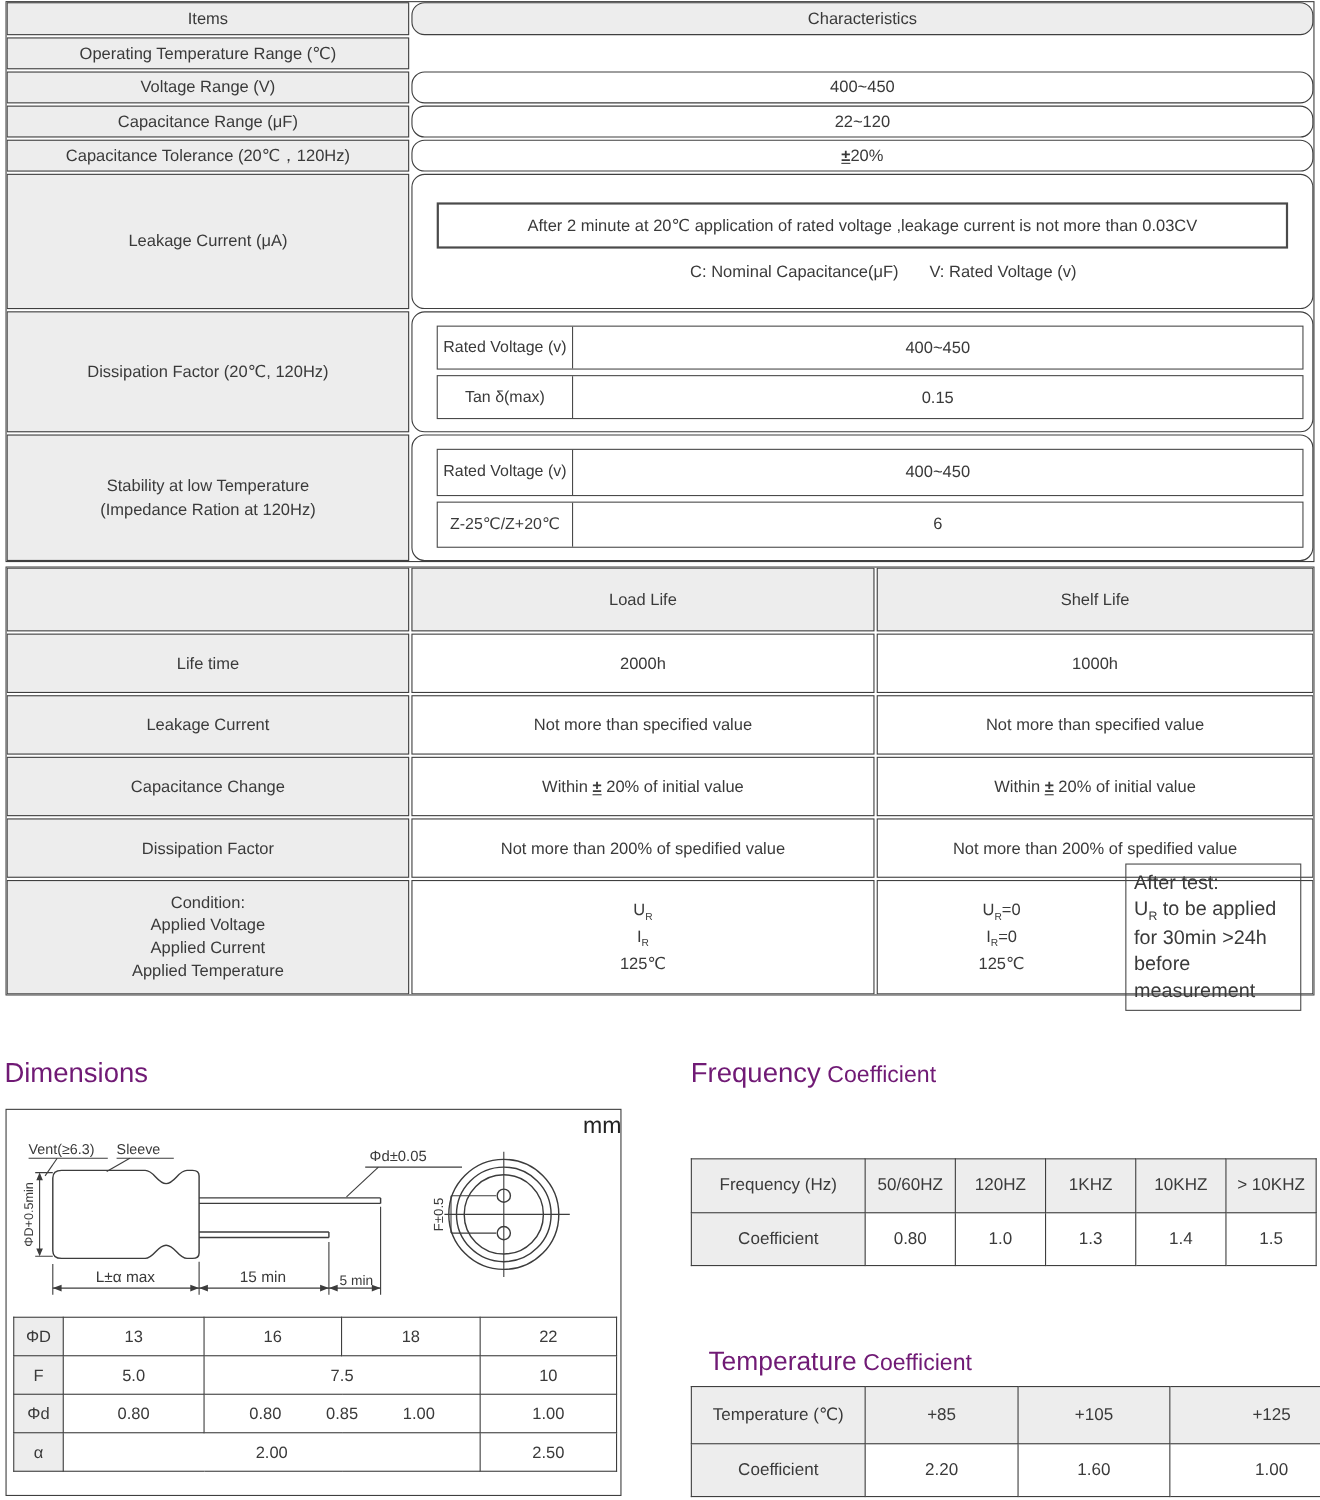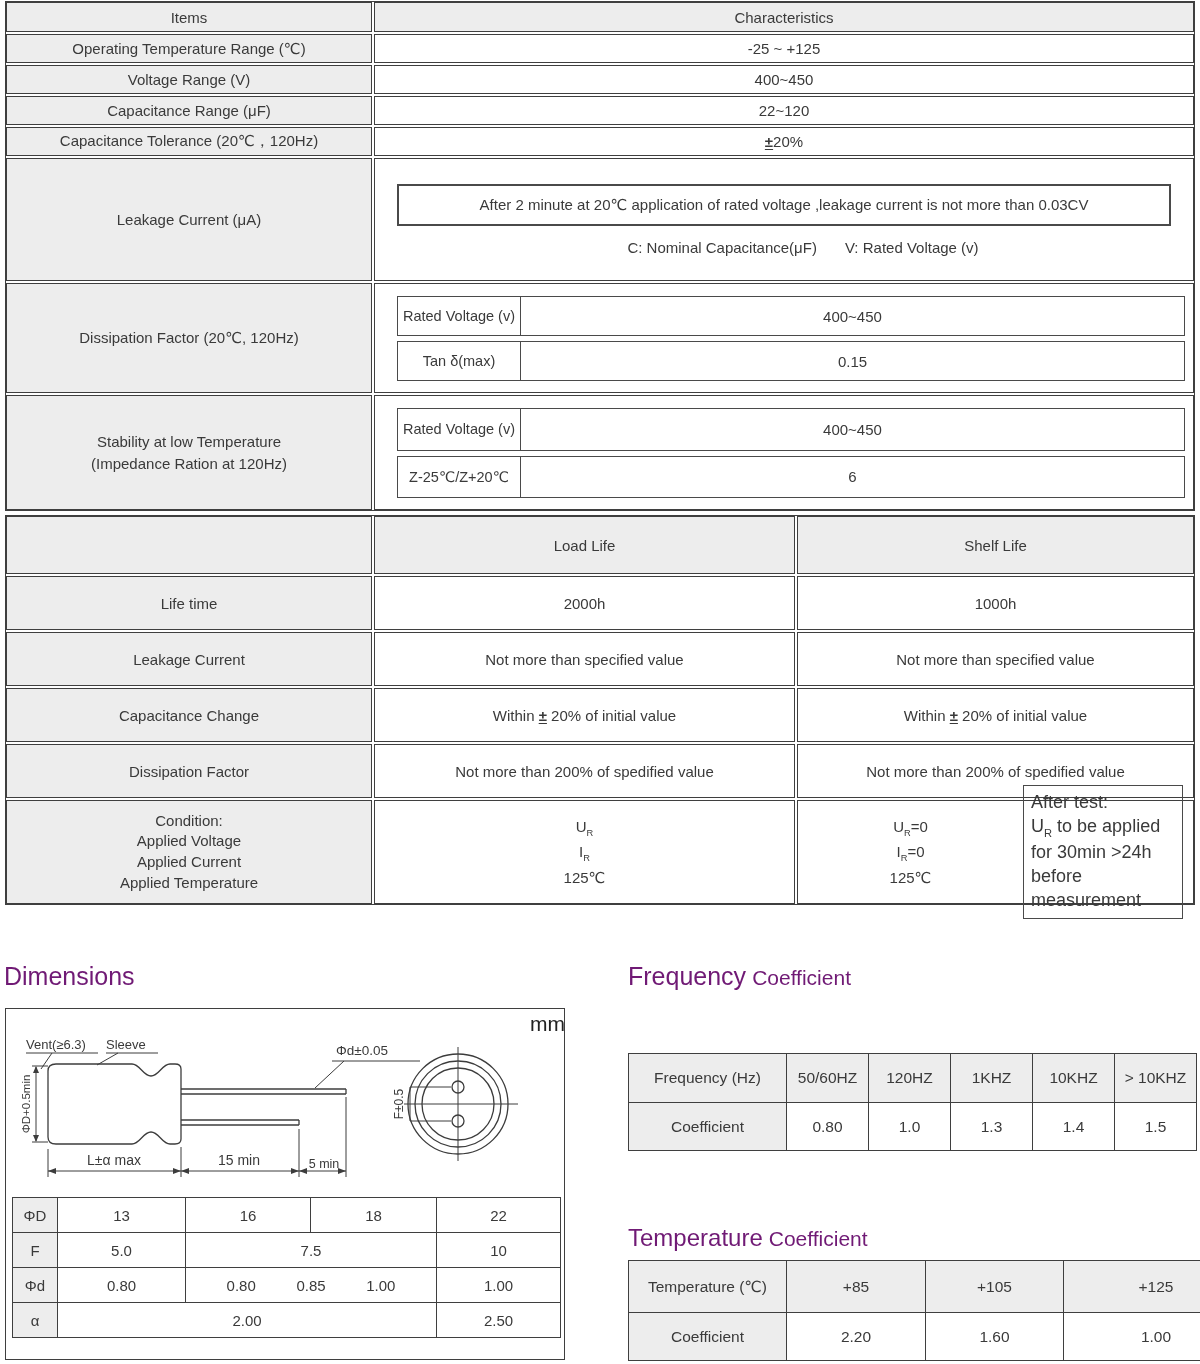--- a/index.html
+++ b/index.html
@@ -9,21 +9,21 @@
 
   
   .boxtable{position:absolute;display:flex;flex-direction:column;gap:2px;
             border:1.5px solid #3f3f3f;background:#fff;box-sizing:border-box;}
   .brow{display:flex;gap:2px;}
   .cell{border:1px solid #3f3f3f;box-sizing:border-box;display:flex;
         align-items:center;justify-content:center;text-align:center;
         font-size:15px;background:#fff;}
   .gray{background:#ededed;}
   .col-label1{width:366px;flex:none;}
-  .t1-right{flex:1;}
+  .t1-right{flex:1;border-radius:12px;}
   .t2-load{width:421px;flex:none;}
   .t2-shelf{flex:1;}
 
   .stack{flex-direction:column;line-height:1.45;}
 
   
   .leak-right{flex-direction:column;gap:13px;padding:6px 0;}
   .note-box{border:2px solid #4a4a4a;width:758px;padding:10px 6px;text-align:center;font-size:15px;}
   .legend{display:flex;gap:28px;font-size:15px;margin-left:38px;}
 
@@ -74,21 +74,20 @@
 
 <div class="page">
 
   <div class="boxtable" style="left:5px;top:1px;width:1190px;">
     <div class="brow" style="height:30px;">
       <div class="cell gray col-label1">Items</div>
       <div class="cell gray t1-right">Characteristics</div>
     </div>
     <div class="brow" style="height:29px;">
       <div class="cell gray col-label1">Operating Temperature Range (℃)</div>
-      <div class="cell t1-right">-25 ~ +125</div>
     </div>
     <div class="brow" style="height:29px;">
       <div class="cell gray col-label1">Voltage Range (V)</div>
       <div class="cell t1-right">400~450</div>
     </div>
     <div class="brow" style="height:29px;">
       <div class="cell gray col-label1">Capacitance Range (μF)</div>
       <div class="cell t1-right">22~120</div>
     </div>
     <div class="brow" style="height:29px;">
@@ -332,21 +331,21 @@
       <td class="gray">Coefficient</td>
       <td>0.80</td>
       <td>1.0</td>
       <td>1.3</td>
       <td>1.4</td>
       <td>1.5</td>
     </tr>
   </tbody>
     </table>
 
-  <div class="sect-title" style="left:628px;top:1224px;">
+  <div class="sect-title" style="left:644px;top:1224px;">
     <span class="big" style="font-size:24px;">Temperature</span><span class="small">Coefficient</span>
   </div>
   <table class="coef-table" style="left:628px;top:1260px;width:620px;">
     <colgroup>
         <col style="width:158px">
         <col style="width:139px">
         <col style="width:138px">
         <col style="width:185px">
       </colgroup>
     <tbody>

